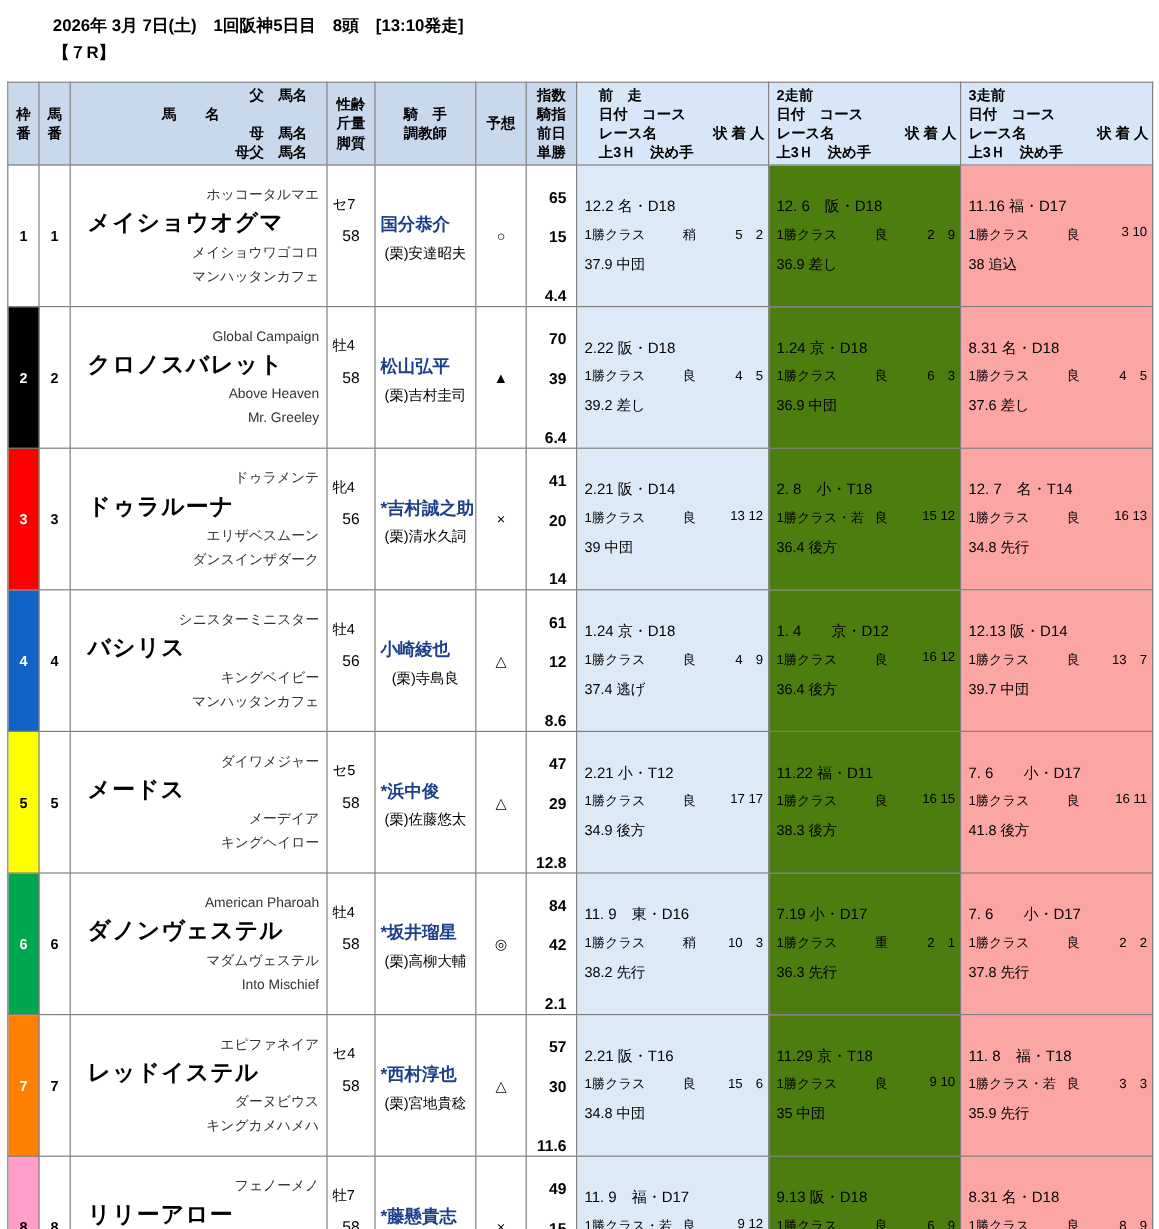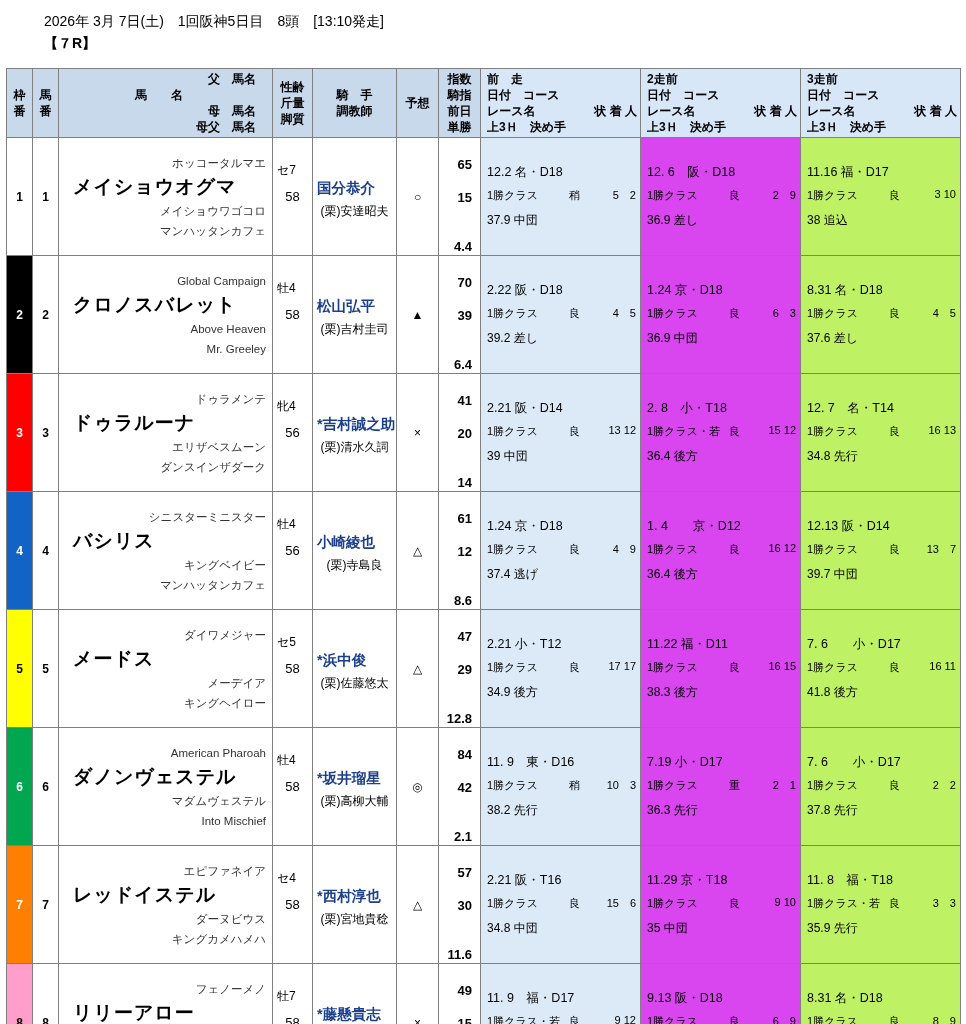--- a/index.html
+++ b/index.html
@@ -6,21 +6,21 @@
   html, body {
     margin: 0; padding: 0;
     background: #ffffff;
     font-family: "Liberation Sans", sans-serif;
     color: #000;
   }
   body { width: 966px; }
   .page { width: 966px; padding: 0; }
 
   .hdr { padding: 10px 0 0 44px; }
-  .hdr-line { font-size: 14px; line-height: 22px; font-weight: normal; letter-spacing: 0px; }
+  .hdr-line { font-size: 14px; line-height: 22px; font-weight: bold; letter-spacing: 0px; }
   .hdr-line.sub { font-weight: bold; }
   .hdr-line.cond { font-weight: normal; font-size: 13.5px; }
 
   table.race {
     border-collapse: collapse;
     margin: 14px 0 0 6px;
     width: 954px;
     table-layout: fixed;
   }
   table.race td, table.race th {
@@ -86,22 +86,22 @@
 
   .prevcell { padding: 0; }
   .pv-1 { font-size: 12.5px; padding: 4px 0 2px 6px; height: 26px; }
   .pv-2 { font-size: 11px; padding: 2px 4px 2px 6px; display: flex; justify-content: flex-start; height: 24px;}
   .pv-3 { font-size: 12px; padding: 2px 0 4px 6px; height: 24px; }
   .pv-race { flex: 0 0 auto; }
   .pv-cond { flex: 1 1 auto; text-align: right; padding-right: 4px;}
   .pv-res { flex: 0 0 52px; text-align: right; }
 
   .bg-prev1 { background: #dce9f7; }
-  .bg-prev2 { background: #d946ef; margin-top: 39px; }
-  .bg-prev3 { background: #bef264; }
+  .bg-prev2 { background: #4d7c0f; margin-top: 39px; }
+  .bg-prev3 { background: #fca5a5; }
   .rowband-white { background: #ffffff; }
 </style>
 </head>
 <body>
 
 <div class="page">
 
   <div class="hdr">
     <div class="hdr-line">2026年 3月 7日(土)　1回阪神5日目　8頭　[13:10発走]</div>
     <div class="hdr-line sub">【７R】</div>
@@ -162,21 +162,21 @@
         </td>
         <td>
           <div class="hcell">
             <div class="h-r">指数</div>
             <div class="h-r">騎指</div>
             <div class="h-r">前日</div>
             <div class="h-r">単勝</div>
           </div>
         </td>
         <td class="prev">
-          <div class="hcell" style="text-align:left;padding-left:6px;">
+          <div class="hcell" style="text-align:left;padding-left:18px;">
             <div class="h-r">前　走</div>
             <div class="h-r">日付　コース</div>
             <div class="h-r hsplit">
               <span style="flex:1">レース名</span>
               <span>状 着 人</span>
             </div>
             <div class="h-r">上3Ｈ　決め手</div>
           </div>
         </td>
         <td class="prev">

